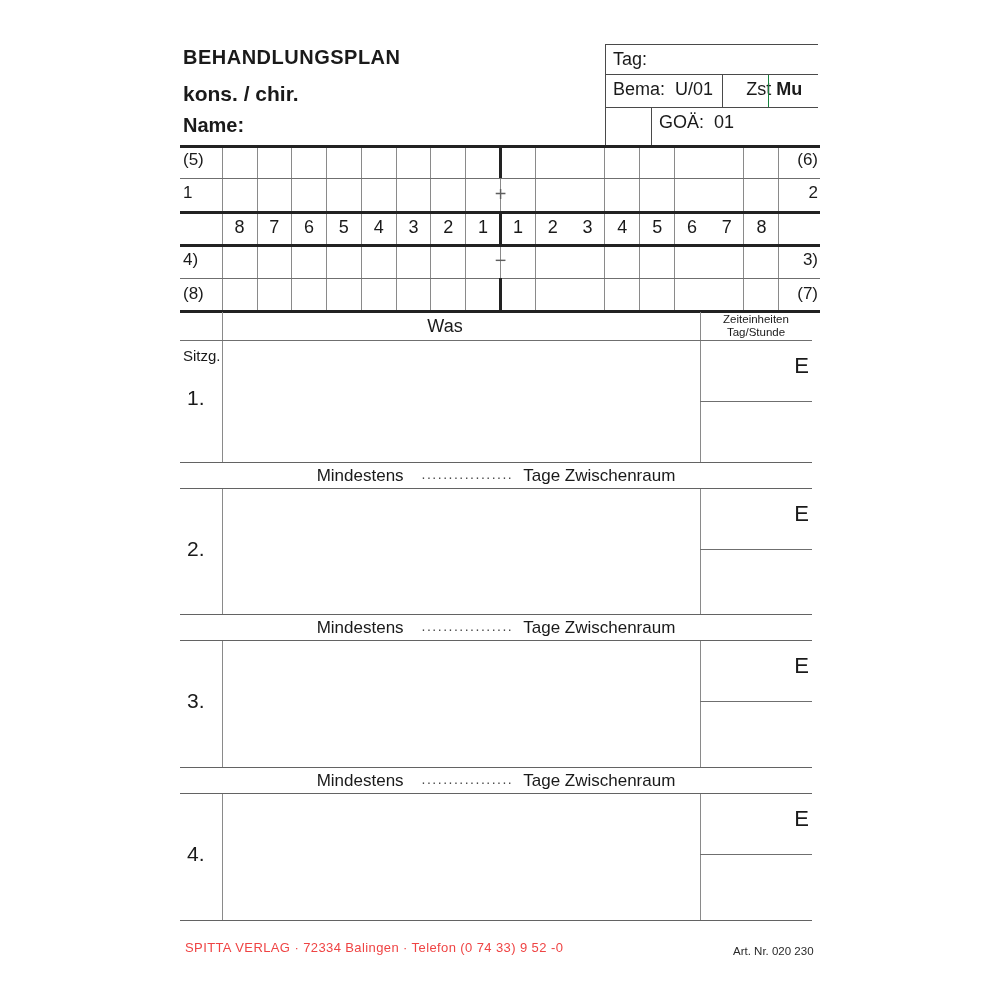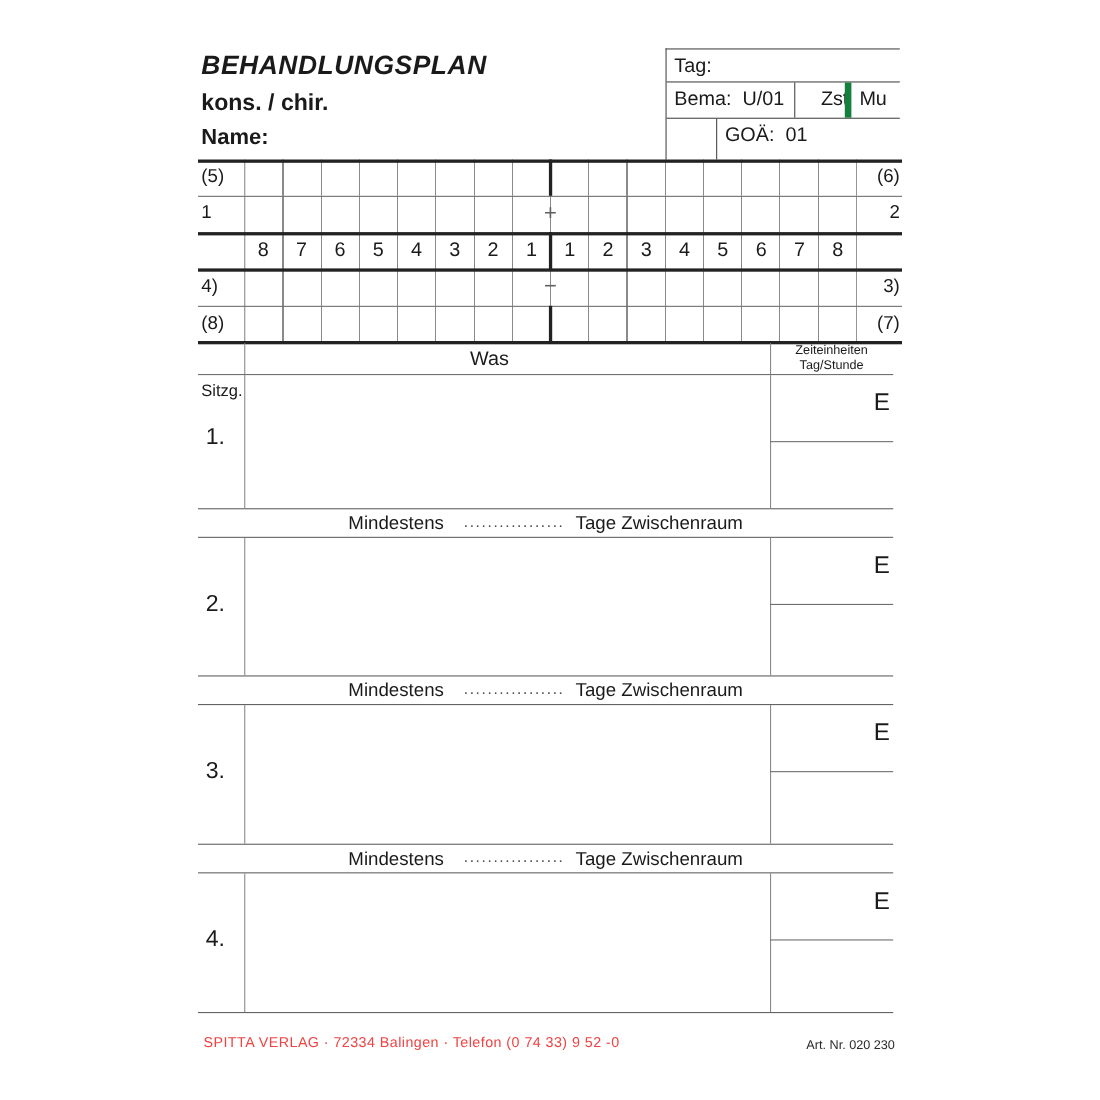--- a/index.html
+++ b/index.html
@@ -6,36 +6,36 @@
   html, body { width: 1000px; height: 1000px; background: #ffffff; }
   body {
     position: relative;
     font-family: "Liberation Sans", "DejaVu Sans", sans-serif;
     color: #1a1a1a;
     overflow: hidden;
   }
   .abs { position: absolute; }
 
   
-  .title      { left: 183px; top: 46px;  font-size: 24px; font-weight: bold; letter-spacing: .5px; font-style: italic; }
+  .title      { left: 183px; top: 46px;  font-size: 20px; font-weight: bold; letter-spacing: .5px; }
   .subtitle   { left: 183px; top: 82px;  font-size: 21px; font-weight: bold; }
   .name-label { left: 183px; top: 114px; font-size: 20px; font-weight: bold; }
   .name-value { left: 255px; top: 112px; width: 340px; height: 26px; }
 
   .info-table { left: 605px; top: 44px; width: 213px; height: 101px;
                 border-top: 1px solid #4a4a4a; border-left: 1px solid #4a4a4a; font-size: 18px; }
   .info-row  { position: relative; display: flex; border-bottom: 1px solid #4a4a4a; }
   .info-row.last { border-bottom: none; }
   .r1 { height: 30px; text-align: center; }
   .r2 { height: 33px; }
   .r3 { height: 37px; }
   .info-cell { padding: 4px 0 0 7px; white-space: nowrap; }
   .cell-bema { width: 117px; }
   .cell-zst  { width: 46px;  border-left: 1px solid #4a4a4a; padding-left: 23px; }
-  .cell-mu   { width: 50px;  border-left: 6px solid #15803d; }
+  .cell-mu   { width: 50px;  border-left: 1px solid #15803d; font-weight: bold; }
   .cell-goz  { width: 117px; }
   .cell-goa  { width: 96px;  border-left: 1px solid #4a4a4a; margin-left: 45px; }
   .val-gap   { display: inline-block; width: 10px; }
   .val-gap-wide { display: inline-block; width: 18px; }
 
   
   .chart { left: 180px; top: 145px; width: 640px; height: 167px; }
   .chart-row { position: absolute; left: 0; width: 640px; }
   .row-a { top: 0;       height: 33px; }
   .row-b { top: 33px;    height: 33.5px; }

